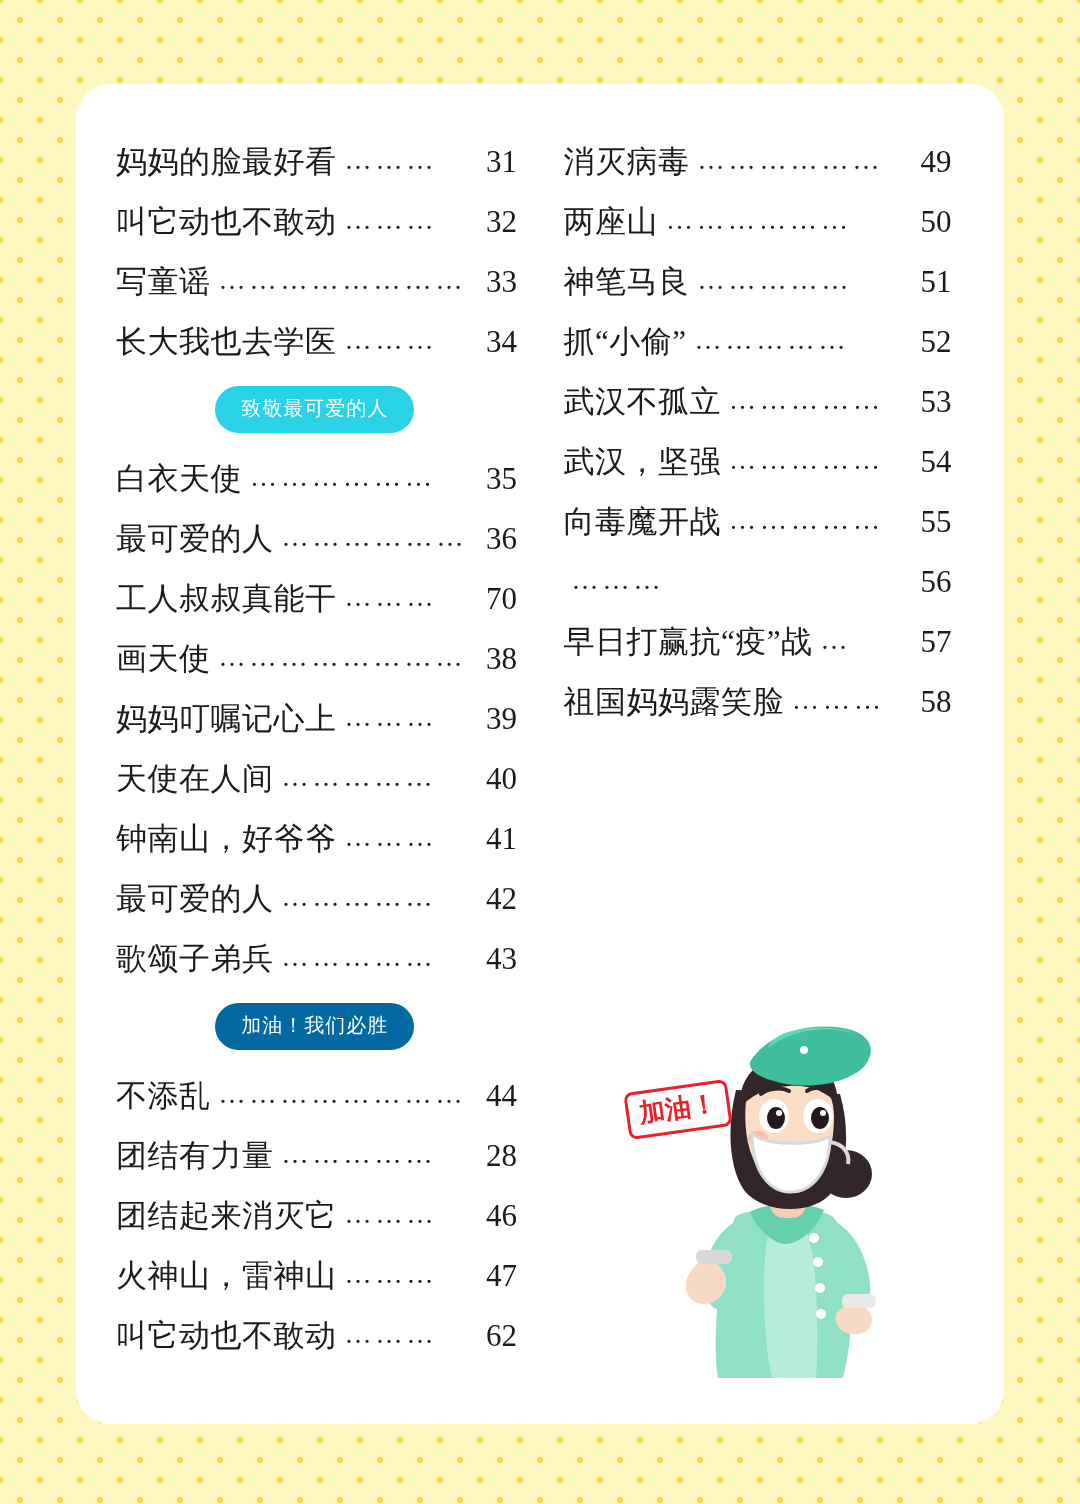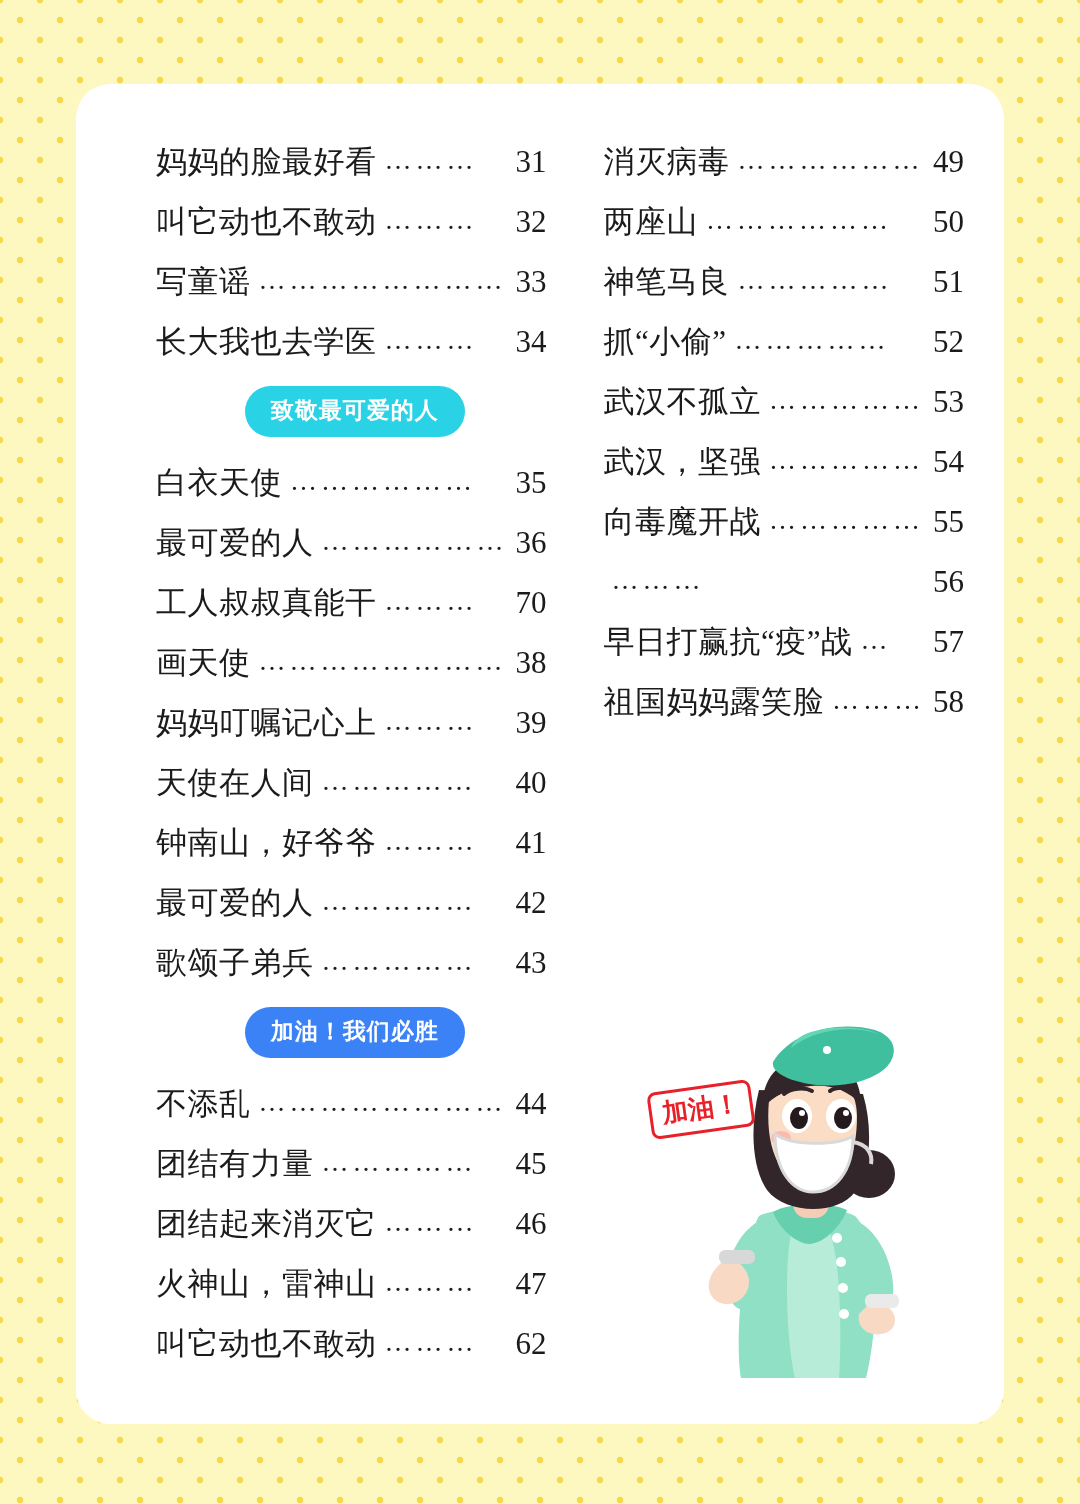--- a/index.html
+++ b/index.html
@@ -34,21 +34,21 @@
     background: #ffffff;
     border-radius: 34px;
   }
   .content {
     position: absolute;
     left: 76px;
     top: 84px;
     width: 928px;
     height: 1340px;
     box-sizing: border-box;
-    padding: 48px 42px 30px 66px;
+    padding: 48px 42px 30px 26px;
     display: flex;
     gap: 22px;
   }
   .col {
     width: 430px;
     position: relative;
   }
   
   .entry {
     display: flex;
@@ -70,42 +70,42 @@
     white-space: nowrap;
     color: #1b1b1b;
     font-size: 27px;
     letter-spacing: 4px;
     position: relative;
     top: -3px;
   }
   .entry .page {
     font-size: 31px;
     min-width: 52px;
-    text-align: left;
+    text-align: center;
     font-family: "Liberation Serif", serif;
   }
   
   .pill-wrap {
     display: flex;
     justify-content: center;
     margin: 14px 0 16px 0;
   }
   .pill {
     display: inline-block;
     border-radius: 28px;
     color: #ffffff;
     font-family: "Liberation Sans", sans-serif;
-    font-weight: bold;
-    font-size: 23px;
+    font-weight: normal;
+    font-size: 20px;
     padding: 9px 26px 11px 26px;
     letter-spacing: 1px;
     white-space: nowrap;
   }
   .pill.cyan { background: #2ad2e6; }
-  .pill.pink { background: #3b82f6; }
+  .pill.pink { background: #0369a1; }
 
   
   .illus {
     position: absolute;
     right: 14px;
     bottom: 6px;
     width: 330px;
     height: 430px;
   }
   .bubble {
@@ -210,21 +210,21 @@
     </div>
 
     <div class="entry">
       <span class="title">不添乱</span>
       <span class="leader">……………………</span>
       <span class="page">44</span>
     </div>
     <div class="entry">
       <span class="title">团结有力量</span>
       <span class="leader">……………</span>
-      <span class="page">45</span>
+      <span class="page">28</span>
     </div>
     <div class="entry">
       <span class="title">团结起来消灭它</span>
       <span class="leader">………</span>
       <span class="page">46</span>
     </div>
     <div class="entry">
       <span class="title">火神山，雷神山</span>
       <span class="leader">………</span>
       <span class="page">47</span>

